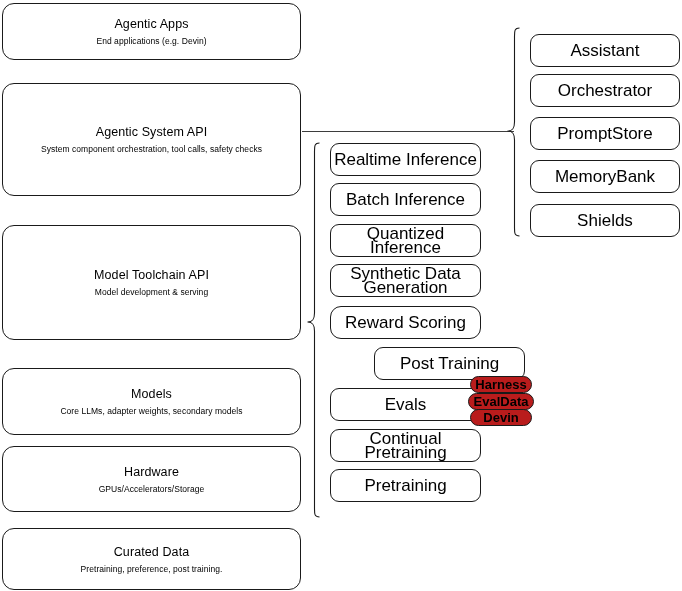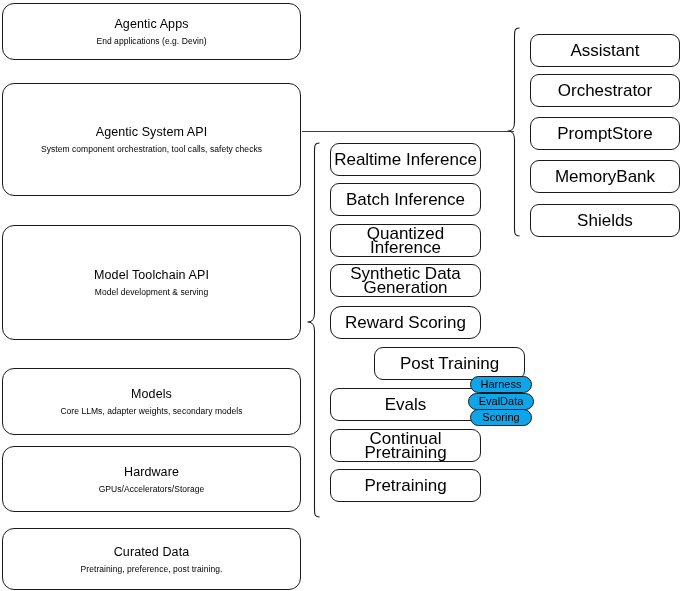--- a/index.html
+++ b/index.html
@@ -54,28 +54,29 @@
     border-radius: 9px;
     font-size: 17px;
     line-height: 14px;
   }
 
   
   .pill {
     position: absolute;
     box-sizing: border-box;
     border: 1px solid #1a1a1a;
-    background: #0ea5e9;
+    background: #b91c1c;
     border-radius: 999px;
     display: flex;
     align-items: center;
     justify-content: center;
-    font-size: 11px;
+    font-size: 13px;
     line-height: 13px;
     z-index: 5;
+    font-weight: bold;
   }
 
   
   .connector {
     position: absolute;
     background: #3d3d3d;
     height: 1px;
   }
 
   svg.brace {
@@ -173,21 +174,21 @@
     <span>Continual Pretraining</span>
   </div>
 
   <div class="pill" style="left:470px; top:376px; width:62px; height:17px;">
     <span>Harness</span>
   </div>
   <div class="pill" style="left:468px; top:393px; width:66px; height:17px;">
     <span>EvalData</span>
   </div>
   <div class="pill" style="left:470px; top:409px; width:62px; height:17px;">
-    <span>Scoring</span>
+    <span>Devin</span>
   </div>
 
   <div class="node cap" style="left:530px; top:34px; width:150px; height:33px;">
     <span>Assistant</span>
   </div>
   <div class="node cap" style="left:530px; top:74px; width:150px; height:33px;">
     <span>Orchestrator</span>
   </div>
   <div class="node cap" style="left:530px; top:117px; width:150px; height:33px;">
     <span>PromptStore</span>

